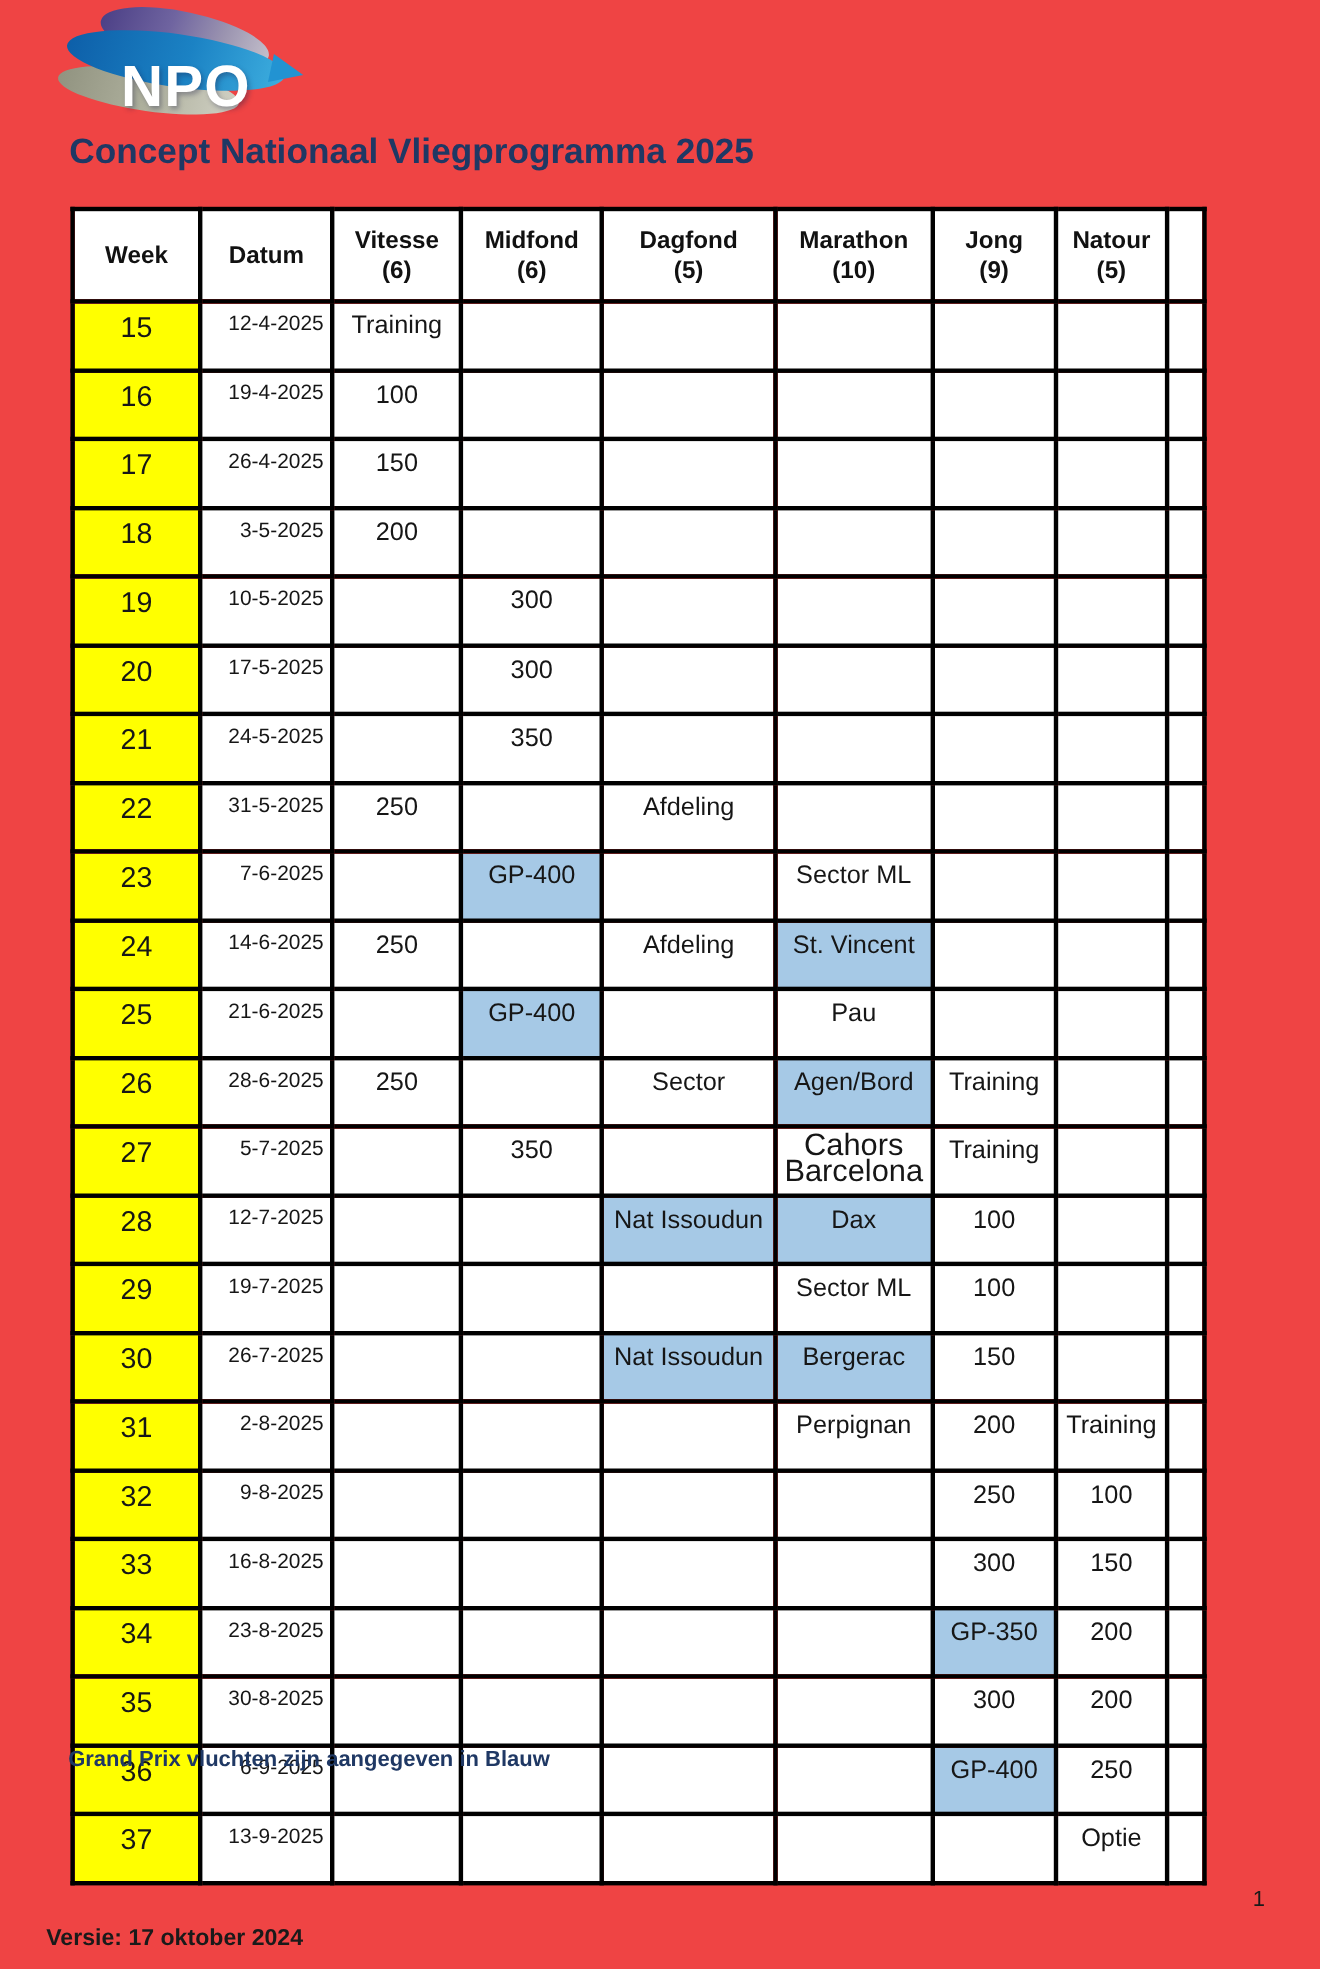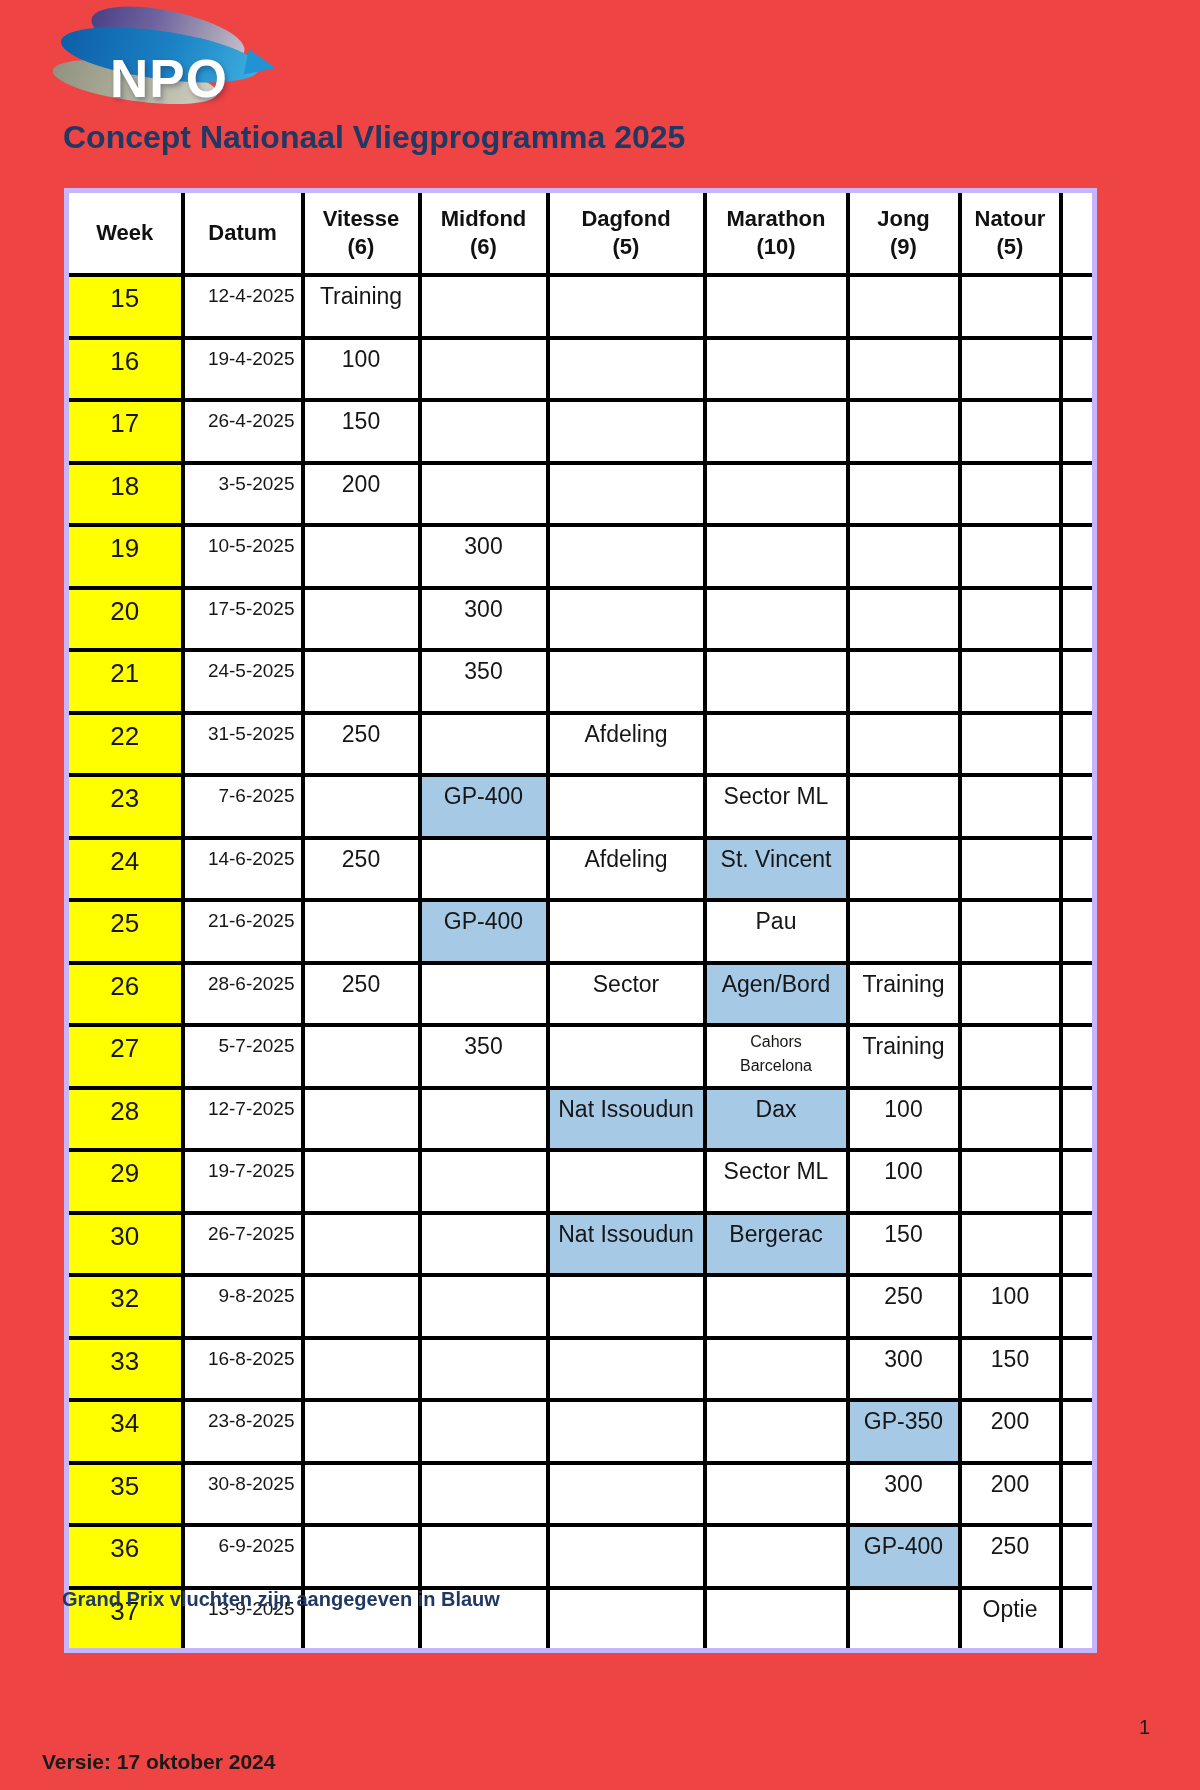--- a/index.html
+++ b/index.html
@@ -26,31 +26,31 @@
     color:var(--navy,#1f3864);}
   .legend{position:absolute;left:62px;top:1588px;font-size:20px;font-weight:bold;
     color:var(--navy,#1f3864);}
   .versie{position:absolute;left:42px;top:1750px;font-size:21px;color:#1a1a1a;font-weight:bold;}
   .pagenum{position:absolute;left:1110px;top:1716px;width:40px;text-align:right;
     font-size:20px;color:#1a1a1a;}
 
   
   table.program{position:absolute;left:64px;top:188px;width:1033px;
     border-collapse:collapse;table-layout:fixed;}
-  table.program{border:5px solid #c4b5fd;}
+  table.program{border:3px solid #c4b5fd;}
   .program th,.program td{border:4px solid #000;overflow:hidden;}
   .program th{height:80px;vertical-align:middle;text-align:center;
     font-size:22px;font-weight:bold;line-height:28px;padding:0;background:#fff;color:#111;}
   .program td{height:51.5px;vertical-align:top;text-align:center;
     font-size:23px;line-height:1.25;padding:5px 2px 0 2px;background:#fff;
     white-space:pre-line;color:#161616;}
   .program td.week{background:var(--yellow,#ffff00);font-size:26px;}
   .program td.datum{text-align:right;font-size:19px;padding-right:6px;padding-top:7px;}
   .program td.gp{background:var(--gpblue,#a6c9e6);}
-  .program td.two-line{font-size:16px;line-height:24px;padding-top:3px;}
+  .program td.two-line{font-size:28px;line-height:24px;padding-top:3px;}
   col.c-week{width:116px}col.c-datum{width:120px}col.c-vitesse{width:117px}
   col.c-midfond{width:128px}col.c-dagfond{width:157px}col.c-marathon{width:143px}
   col.c-jong{width:112px}col.c-natour{width:101px}col.c-blank{width:34px}
 </style>
 </head>
 <body>
 
 <div class="page">
 
   <div class="logo">
@@ -284,20 +284,31 @@
           <td class="datum">26-7-2025</td>
           <td></td>
           <td></td>
           <td class="gp">Nat Issoudun</td>
           <td class="gp">Bergerac</td>
           <td>150</td>
           <td></td>
           <td></td>
         </tr>
         <tr>
+          <td class="week">31</td>
+          <td class="datum">2-8-2025</td>
+          <td></td>
+          <td></td>
+          <td></td>
+          <td>Perpignan</td>
+          <td>200</td>
+          <td>Training</td>
+          <td></td>
+        </tr>
+        <tr>
           <td class="week">32</td>
           <td class="datum">9-8-2025</td>
           <td></td>
           <td></td>
           <td></td>
           <td></td>
           <td>250</td>
           <td>100</td>
           <td></td>
         </tr>

